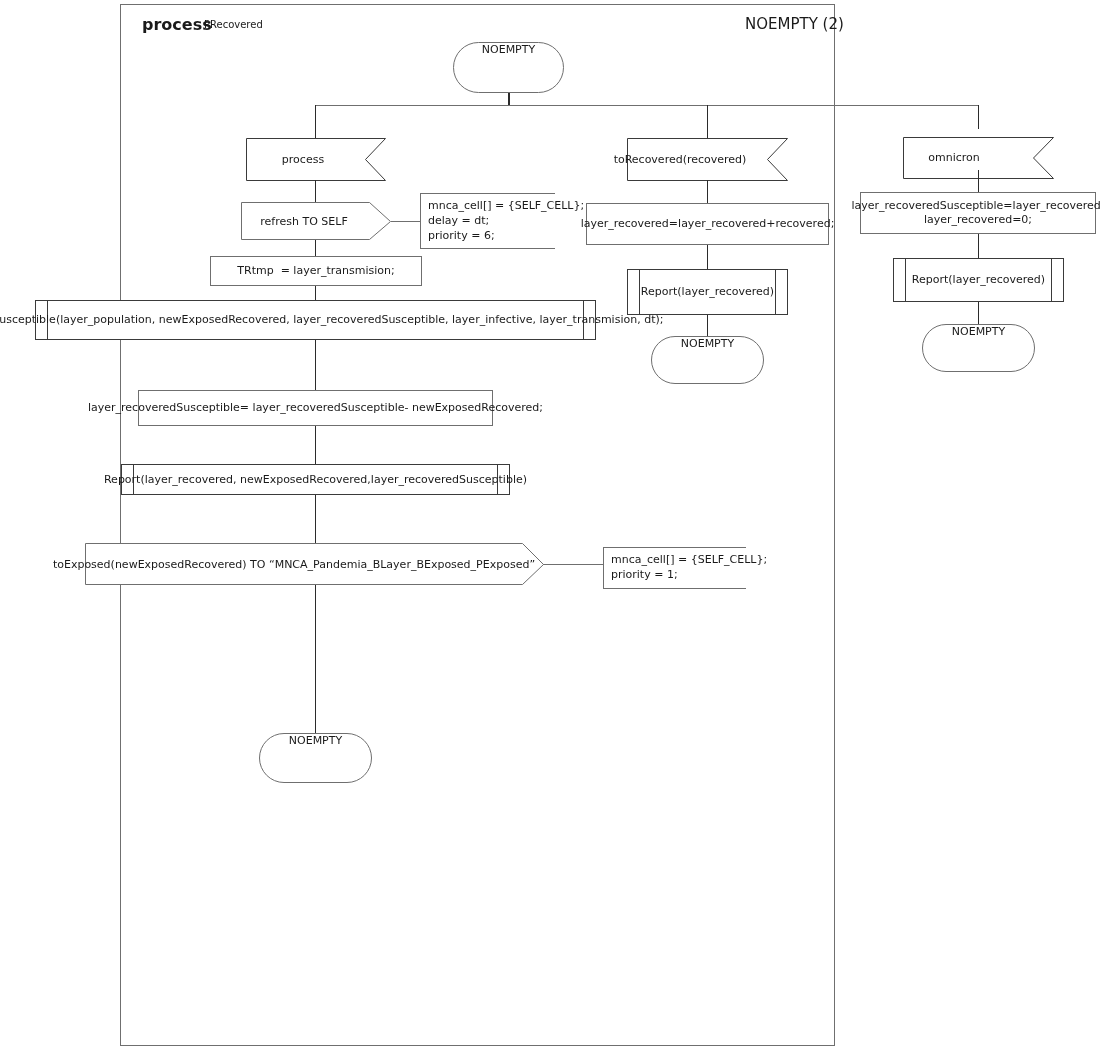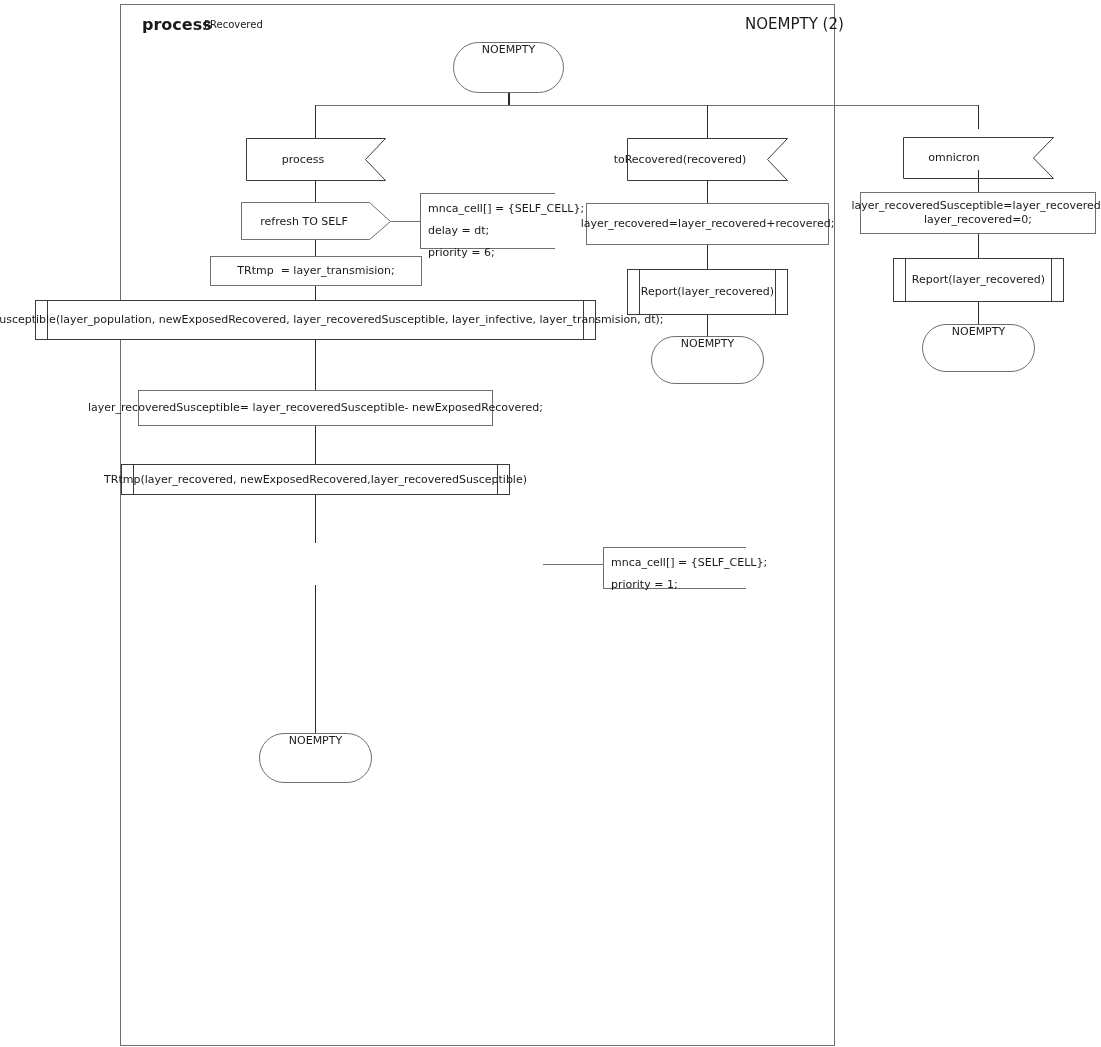--- a/index.html
+++ b/index.html
@@ -101,21 +101,21 @@
   }
 
   
   .comment{
     position:absolute;
     border-left:1px solid #6f6f6f;
     border-top:1px solid #6f6f6f;
     border-bottom:1px solid #6f6f6f;
     border-right:none;
     background:#fff;
-    font-size:11px;line-height:22px;
+    font-size:11px;line-height:15px;
     padding:4px 6px 4px 7px;
     box-sizing:border-box;
     white-space:pre;
   }
 
   
   .ln{position:absolute;background:#2b2b2b;}
   .lnv{width:1px;}
   .lnh{height:1px;}
   .lng{background:#6f6f6f;}
@@ -180,25 +180,31 @@
 
   <div class="ln lnv" style="left:315px;top:340px;width:1px;height:50px;"></div>
 
   <div class="node task" style="left:138px;top:390px;width:355px;height:36px;">
     <span class="txt" style="white-space:nowrap;">layer_recoveredSusceptible= layer_recoveredSusceptible- newExposedRecovered;</span>
   </div>
 
   <div class="ln lnv" style="left:315px;top:426px;width:1px;height:38px;"></div>
 
   <div class="proc" style="left:121px;top:464px;width:389px;height:31px;">
-    <span class="txt">TRtmp(layer_recovered, newExposedRecovered,layer_recoveredSusceptible)</span>
+    <span class="txt">Report(layer_recovered, newExposedRecovered,layer_recoveredSusceptible)</span>
   </div>
 
   <div class="ln lnv" style="left:315px;top:495px;width:1px;height:48px;"></div>
 
+  <div class="outputsig" style="left:85px;top:543px;width:438px;height:42px;">
+    <svg width="460" height="44" viewBox="0 0 460 44">
+      <path d="M0.5,0.5 H437.5 L458.5,21.5 L437.5,41.5 H0.5 Z" fill="#ffffff" stroke="#6f6f6f" stroke-width="1"></path>
+    </svg>
+    <span class="txt" style="padding-right:20px;">toExposed(newExposedRecovered) TO “MNCA_Pandemia_BLayer_BExposed_PExposed”</span>
+  </div>
 
   <div class="ln lnh lng" style="left:543px;top:564px;width:60px;height:1px;"></div>
   <div class="comment" style="left:603px;top:547px;width:143px;height:42px;">mnca_cell[] = {SELF_CELL};
 priority = 1;</div>
 
   <div class="ln lnv" style="left:315px;top:585px;width:1px;height:148px;"></div>
 
   <div class="node state" style="left:259px;top:733px;width:113px;height:50px;">
     <span>NOEMPTY</span>
   </div>

